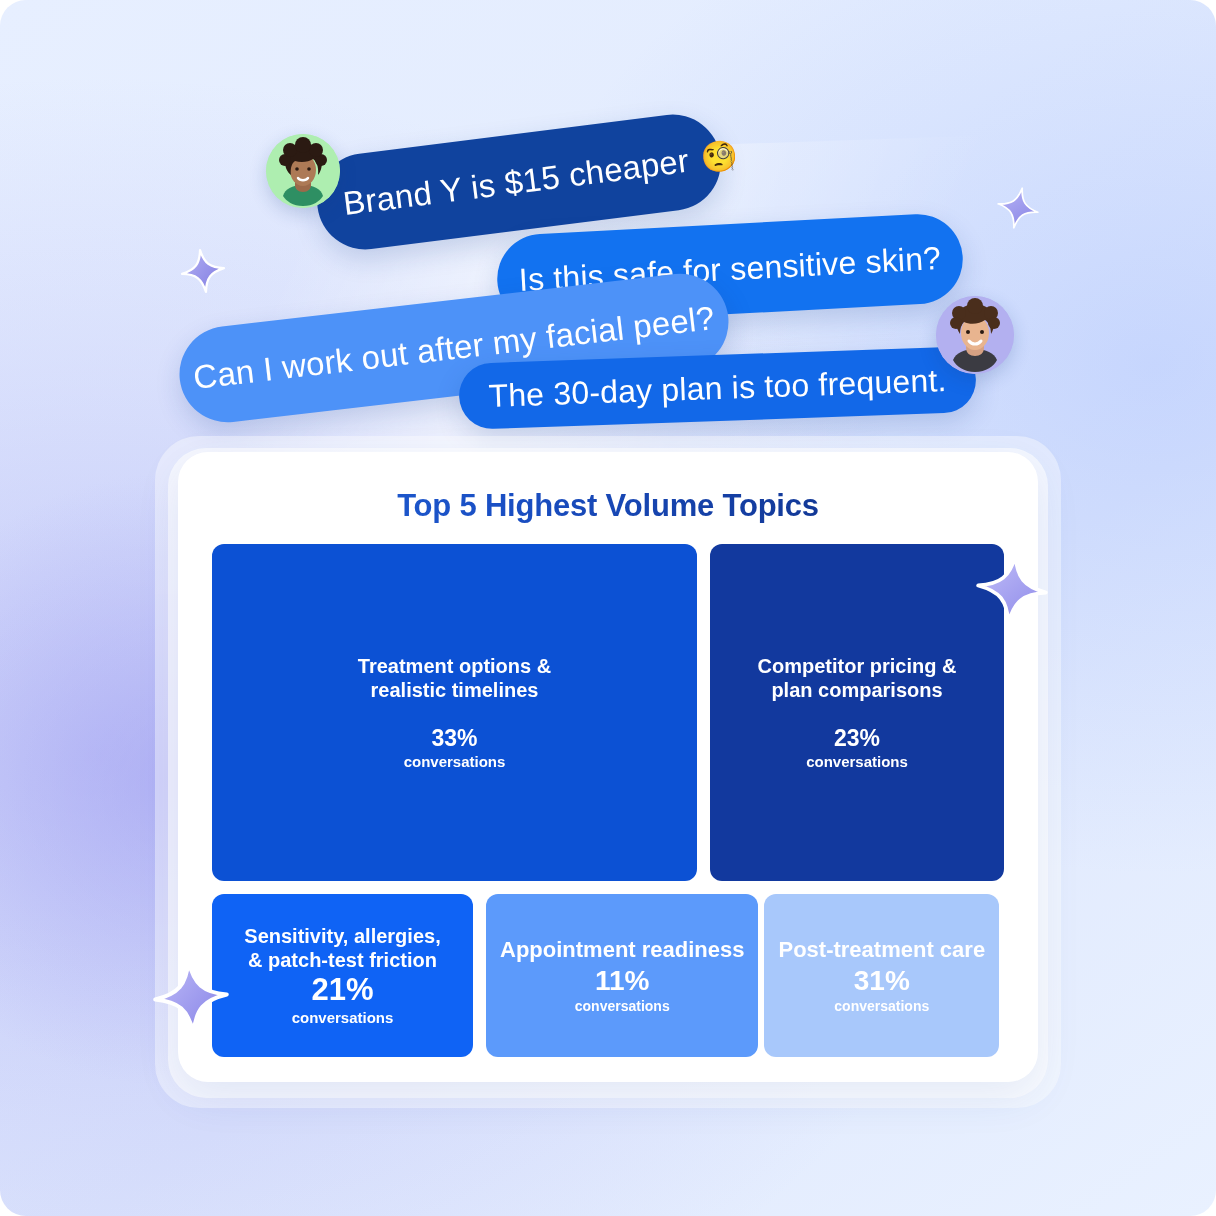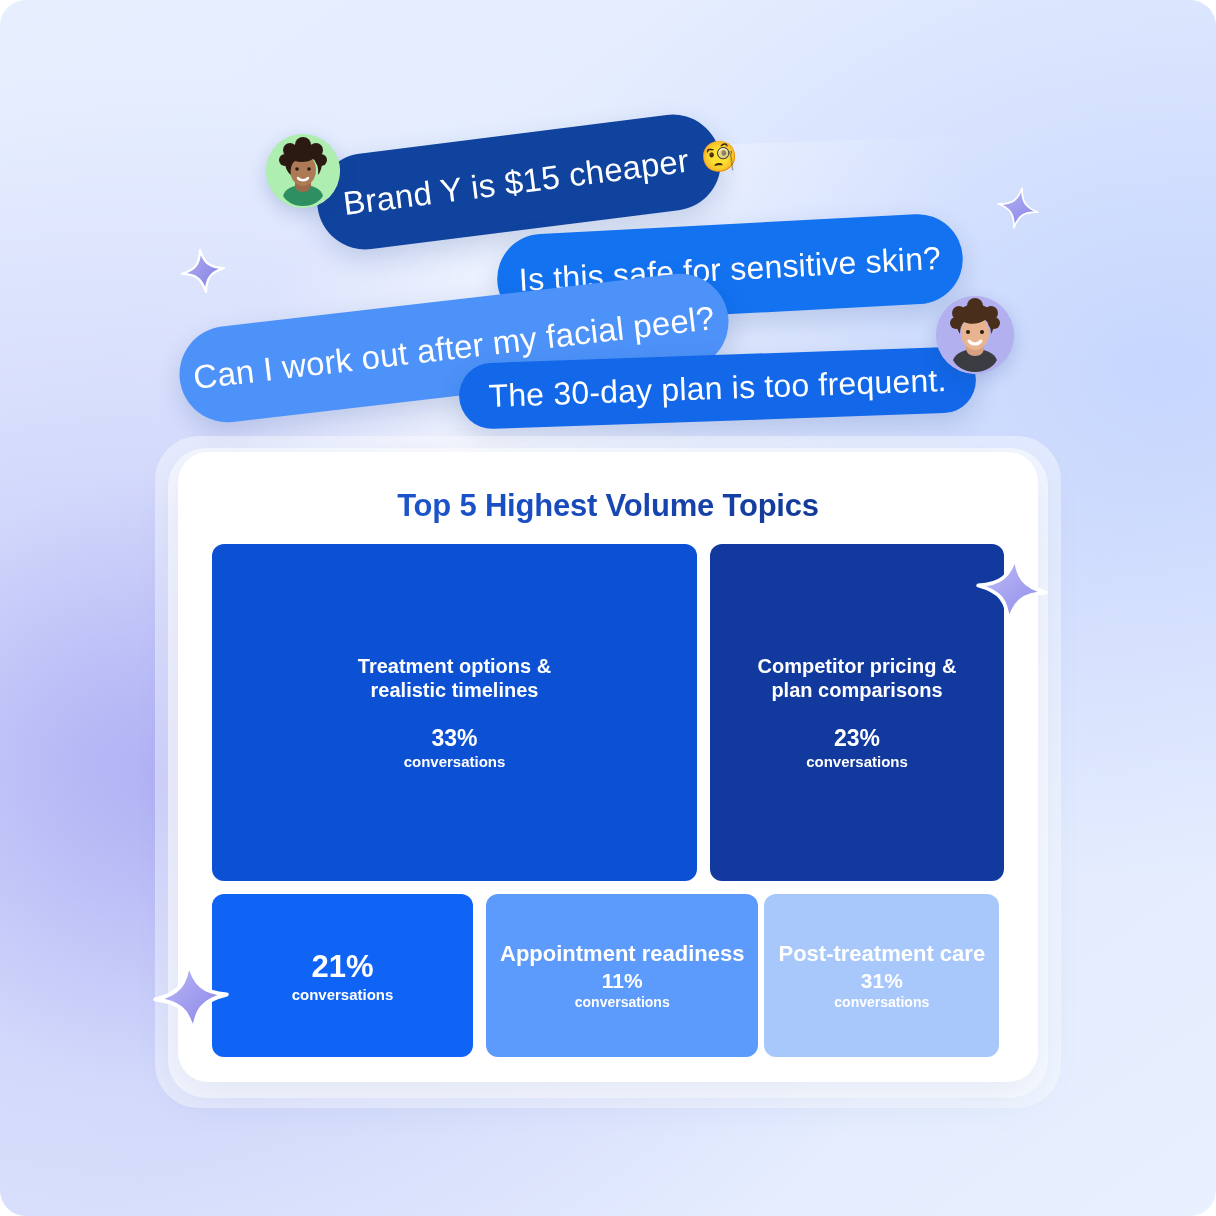--- a/index.html
+++ b/index.html
@@ -192,21 +192,21 @@
 
   #tile-0 .t-label, #tile-1 .t-label { font-size: 20px; }
   #tile-0 .t-pct,  #tile-1 .t-pct  { font-size: 23px; margin-top: 22px; }
   #tile-0 .t-unit, #tile-1 .t-unit { font-size: 15px; margin-top: 1px; }
 
   #tile-2 .t-label { font-size: 20px; }
   #tile-2 .t-pct   { font-size: 31px; }
   #tile-2 .t-unit  { font-size: 15px; margin-top: 1px; }
 
   #tile-3 .t-label, #tile-4 .t-label { font-size: 22px; }
-  #tile-3 .t-pct,  #tile-4 .t-pct  { font-size: 21px; margin-top: 2px; }
+  #tile-3 .t-pct,  #tile-4 .t-pct  { font-size: 28px; margin-top: 2px; }
   #tile-3 .t-unit, #tile-4 .t-unit { font-size: 14px; margin-top: 1px; }
 
   
   .sparkle { position: absolute; pointer-events: none; }
   .sparkle svg { display: block; width: 100%; height: 100%; }
   #sparkle-1 { left: 180px; top: 248px; width: 46px;  height: 46px;  transform: rotate(-8deg); }
   #sparkle-2 { left: 996px; top: 186px; width: 44px;  height: 44px;  transform: rotate(12deg); }
   #sparkle-3 { left: 975px; top: 552px; width: 74px;  height: 74px;  transform: rotate(6deg); }
   #sparkle-4 { left: 152px; top: 958px; width: 78px;  height: 78px;  transform: rotate(-4deg); }
 </style>
@@ -294,20 +294,24 @@
             <span>Competitor pricing &amp;</span><br>
             <span>plan comparisons</span>
           </div>
           <div class="t-pct">23%</div>
           <div class="t-unit">conversations</div>
         </div>
       </div>
 
       <div class="tm-row bottom">
         <div class="tile" id="tile-2">
+          <div class="t-label">
+            <span>Sensitivity, allergies,</span><br>
+            <span>&amp; patch-test friction</span>
+          </div>
           <div class="t-pct">21%</div>
           <div class="t-unit">conversations</div>
         </div>
 
         <div class="tm-col">
           <div class="tile" id="tile-3">
             <div class="t-label">Appointment readiness</div>
             <div class="t-pct">11%</div>
             <div class="t-unit">conversations</div>
           </div>

